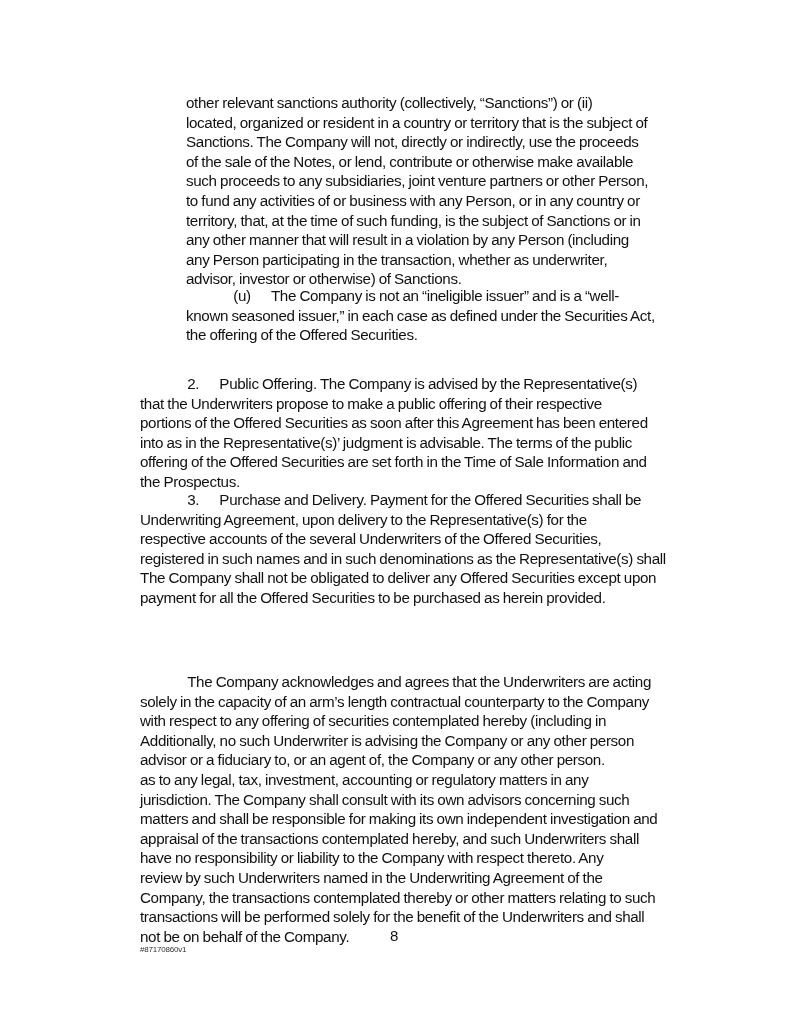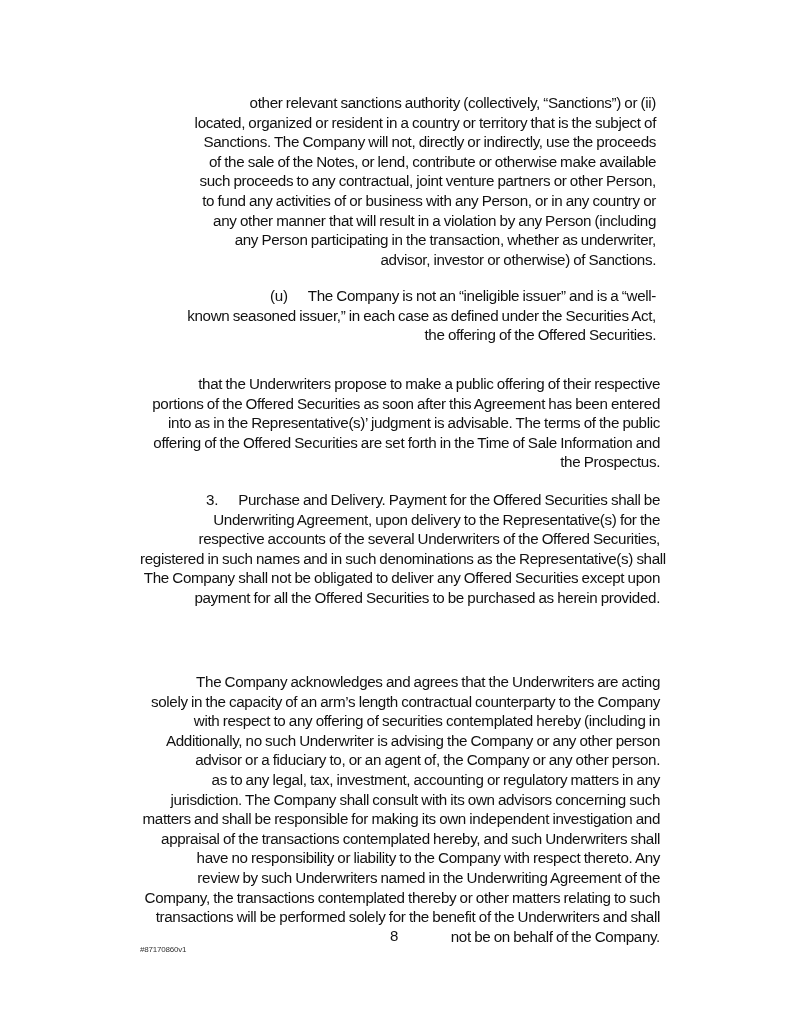--- a/index.html
+++ b/index.html
@@ -24,21 +24,20 @@
   .para {
     position: absolute;
     font-size: 15.2px;
     line-height: 19.6px;
     letter-spacing: -0.35px;
     word-spacing: -0.5px;
   }
   .para .line {
     display: block;
     white-space: nowrap;
-    text-align: right;
   }
   .indented-block {
     left: 186px;
     width: 470px;
   }
   .full-block {
     left: 140px;
     width: 520px;
   }
   .page-number {
@@ -59,34 +58,36 @@
 </head>
 <body>
 
 <div class="page">
 
   <div class="para indented-block" style="top:93px;">
     <span class="line">other relevant sanctions authority (collectively, “Sanctions”) or  (ii)</span>
     <span class="line">located, organized or resident in a country or territory that is the subject of</span>
     <span class="line">Sanctions. The Company will not, directly or indirectly, use the proceeds</span>
     <span class="line">of the sale of the Notes, or lend, contribute or otherwise make available</span>
-    <span class="line">such proceeds to any contractual, joint venture partners or other Person,</span>
+    <span class="line">such proceeds to any subsidiaries, joint venture partners or other Person,</span>
     <span class="line">to fund any activities of or business with any Person, or in any country or</span>
+    <span class="line">territory, that, at the time of such funding, is the subject of Sanctions or in</span>
     <span class="line">any other manner that will result in a violation by any Person (including</span>
     <span class="line">any Person participating in the transaction, whether as underwriter,</span>
     <span class="line">advisor, investor or otherwise) of Sanctions.</span>
   </div>
 
   <div class="para indented-block" style="top:286px;">
     <span class="line">&nbsp;&nbsp;&nbsp;&nbsp;&nbsp;&nbsp;&nbsp;&nbsp;&nbsp;&nbsp;&nbsp;&nbsp;&nbsp;&nbsp;(u)&nbsp;&nbsp;&nbsp;&nbsp;&nbsp;&nbsp;The Company is not an “ineligible issuer” and is a “well-</span>
     <span class="line">known seasoned issuer,” in each case as defined under the Securities Act,</span>
     <span class="line">the offering of the Offered Securities.</span>
   </div>
 
   <div class="para full-block" style="top:374px;">
+    <span class="line">&nbsp;&nbsp;&nbsp;&nbsp;&nbsp;&nbsp;&nbsp;&nbsp;&nbsp;&nbsp;&nbsp;&nbsp;&nbsp;&nbsp;2.&nbsp;&nbsp;&nbsp;&nbsp;&nbsp;&nbsp;Public Offering.  The Company is advised by the Representative(s)</span>
     <span class="line">that the Underwriters propose to make a public offering of their respective</span>
     <span class="line">portions of the Offered Securities as soon after this Agreement has been entered</span>
     <span class="line">into as in the Representative(s)’ judgment is advisable.  The terms of the public</span>
     <span class="line">offering of the Offered Securities are set forth in the Time of Sale Information and</span>
     <span class="line">the Prospectus.</span>
   </div>
 
   <div class="para full-block" style="top:490px;">
     <span class="line">&nbsp;&nbsp;&nbsp;&nbsp;&nbsp;&nbsp;&nbsp;&nbsp;&nbsp;&nbsp;&nbsp;&nbsp;&nbsp;&nbsp;3.&nbsp;&nbsp;&nbsp;&nbsp;&nbsp;&nbsp;Purchase and Delivery.  Payment for the Offered Securities shall be</span>
     <span class="line">Underwriting Agreement, upon delivery to the Representative(s) for the</span>

